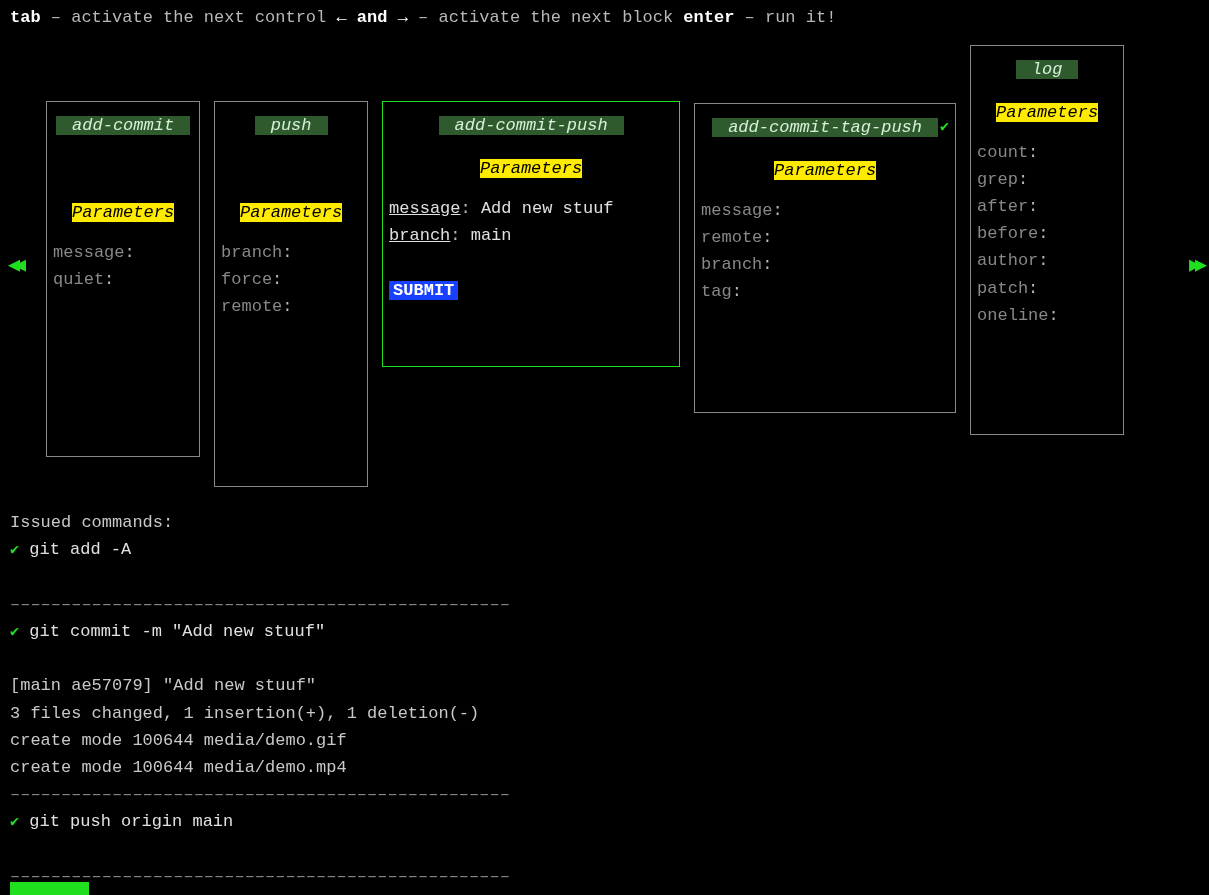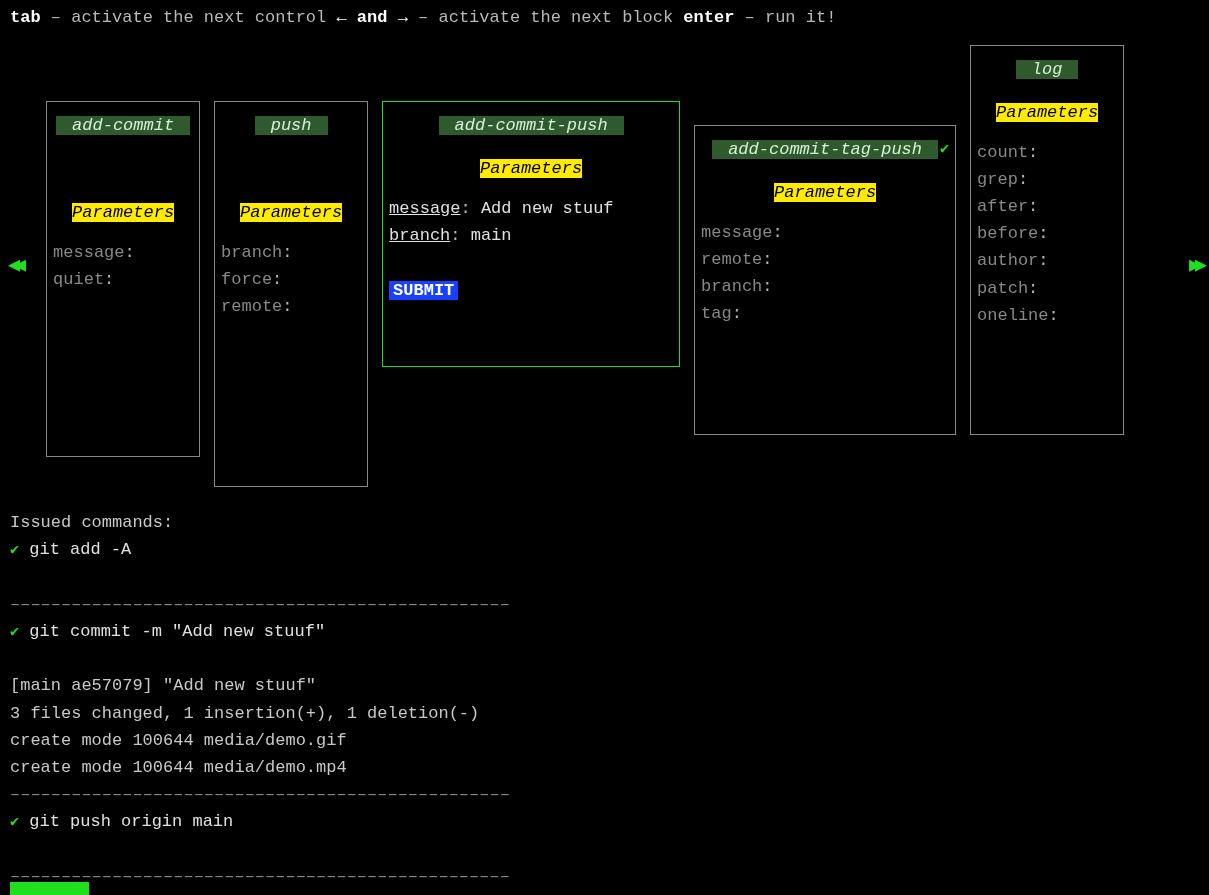--- a/index.html
+++ b/index.html
@@ -131,21 +131,21 @@
     </div>
 
     <div class="block active" style="width:298px;margin-top:56px;height:266px">
       <div class="block-title"><span class="lbl">add-commit-push</span></div>
       <div class="params-hdr" style="margin-top:16px"><span class="lbl">Parameters</span></div>
       <div class="paramline"><span class="pname set">message</span>: <span class="pval">Add new stuuf</span></div>
       <div class="paramline"><span class="pname set">branch</span>: <span class="pval">main</span></div>
       <div class="submit"><span>SUBMIT</span></div>
     </div>
 
-    <div class="block" style="width:262px;margin-top:80px;height:310px">
+    <div class="block" style="width:262px;margin-top:58px;height:310px">
       <div class="block-title"><span class="lbl">add-commit-tag-push</span></div>
       <span class="chk">✔</span>
       <div class="params-hdr" style="margin-top:16px"><span class="lbl">Parameters</span></div>
       <div class="paramline"><span class="pname">message</span>:</div>
       <div class="paramline"><span class="pname">remote</span>:</div>
       <div class="paramline"><span class="pname">branch</span>:</div>
       <div class="paramline"><span class="pname">tag</span>:</div>
     </div>
 
     <div class="block" style="width:154px;margin-top:0;height:390px">

